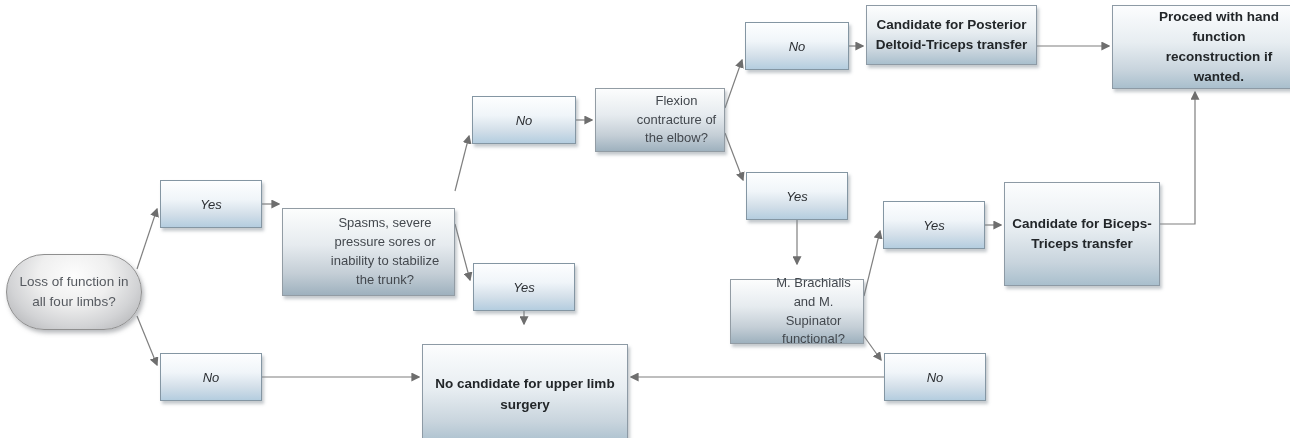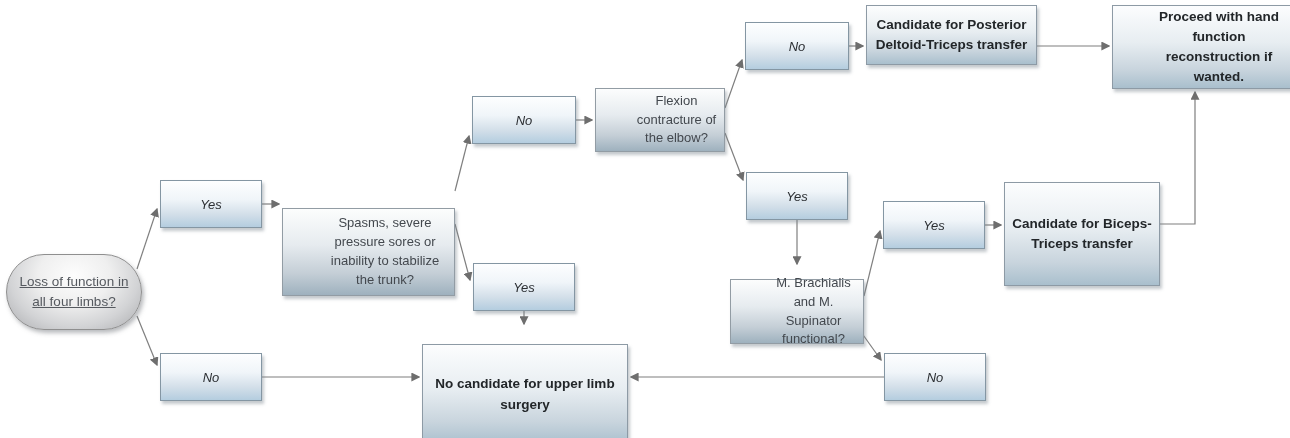--- a/index.html
+++ b/index.html
@@ -93,21 +93,21 @@
         <polyline points="864,296 880,231" fill="none" stroke="#7f7f7f" stroke-width="1.2" marker-end="url(#arrow)"></polyline>
         <polyline points="861,332 881,360" fill="none" stroke="#7f7f7f" stroke-width="1.2" marker-end="url(#arrow)"></polyline>
         <polyline points="985,225 1001,225" fill="none" stroke="#7f7f7f" stroke-width="1.2" marker-end="url(#arrow)"></polyline>
         <polyline points="1160,224 1195,224 1195,92" fill="none" stroke="#7f7f7f" stroke-width="1.2" marker-end="url(#arrow)"></polyline>
         <polyline points="524,311 524,324" fill="none" stroke="#7f7f7f" stroke-width="1.2" marker-end="url(#arrow)"></polyline>
         <polyline points="262,377 419,377" fill="none" stroke="#7f7f7f" stroke-width="1.2" marker-end="url(#arrow)"></polyline>
         <polyline points="884,377 631,377" fill="none" stroke="#7f7f7f" stroke-width="1.2" marker-end="url(#arrow)"></polyline>
       </g>
   </svg>
   <div id="nodes">
-      <div class="node terminal" style="left: 6px; top: 254px; width: 136px; height: 76px; text-decoration: underline;">
+      <div class="node terminal" style="left: 6px; top: 254px; width: 136px; height: 76px;">
         <span>Loss of function in all four limbs?</span>
       </div>
       <div class="node answer" style="left: 160px; top: 180px; width: 102px; height: 48px;">
         <span>Yes</span>
       </div>
       <div class="node answer" style="left: 160px; top: 353px; width: 102px; height: 48px;">
         <span>No</span>
       </div>
       <div class="node decision" style="left: 282px; top: 160px; width: 173px; height: 88px; margin-top: 48px;">
         <span>Spasms, severe pressure sores or inability to stabilize the trunk?</span>

